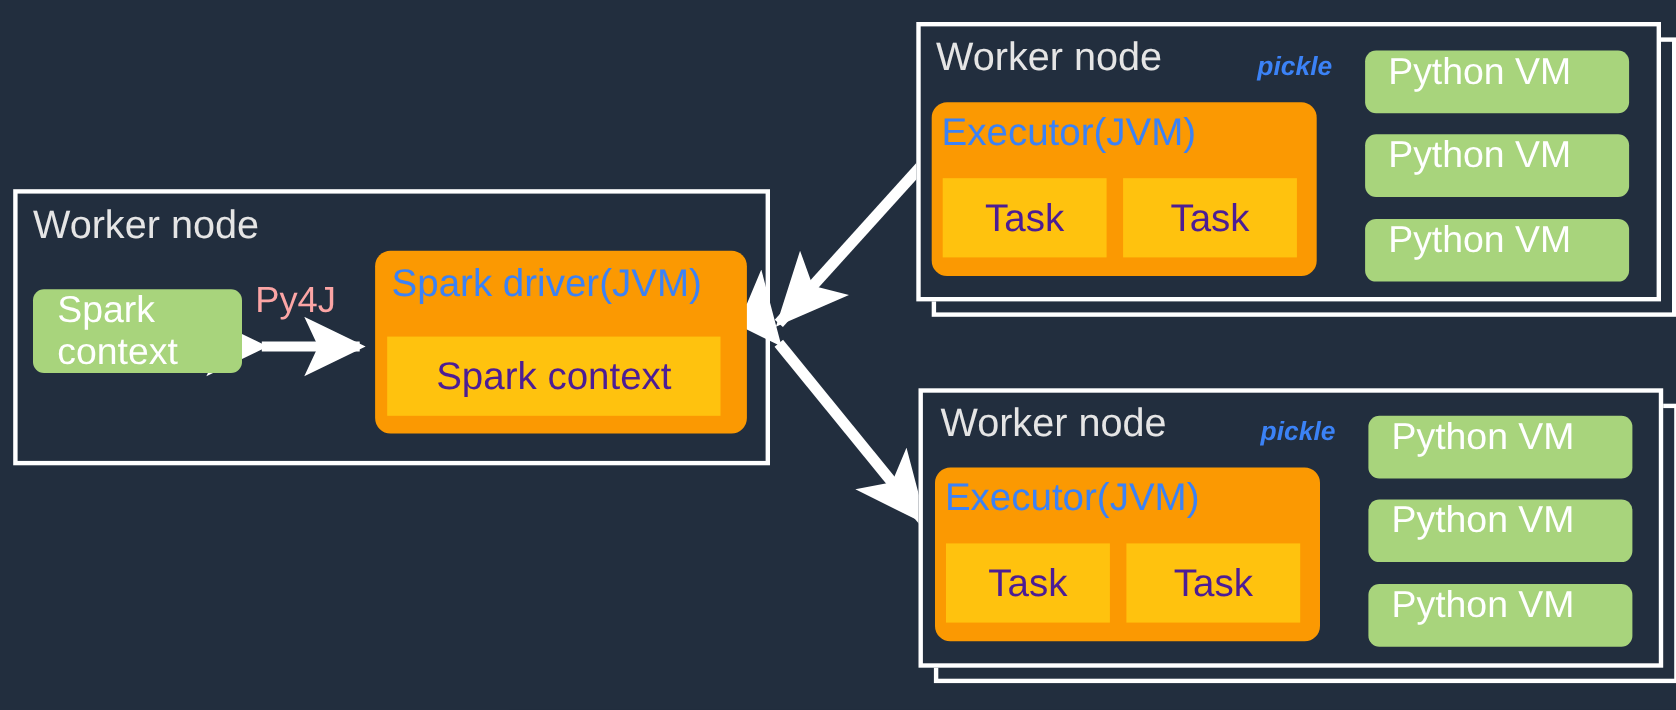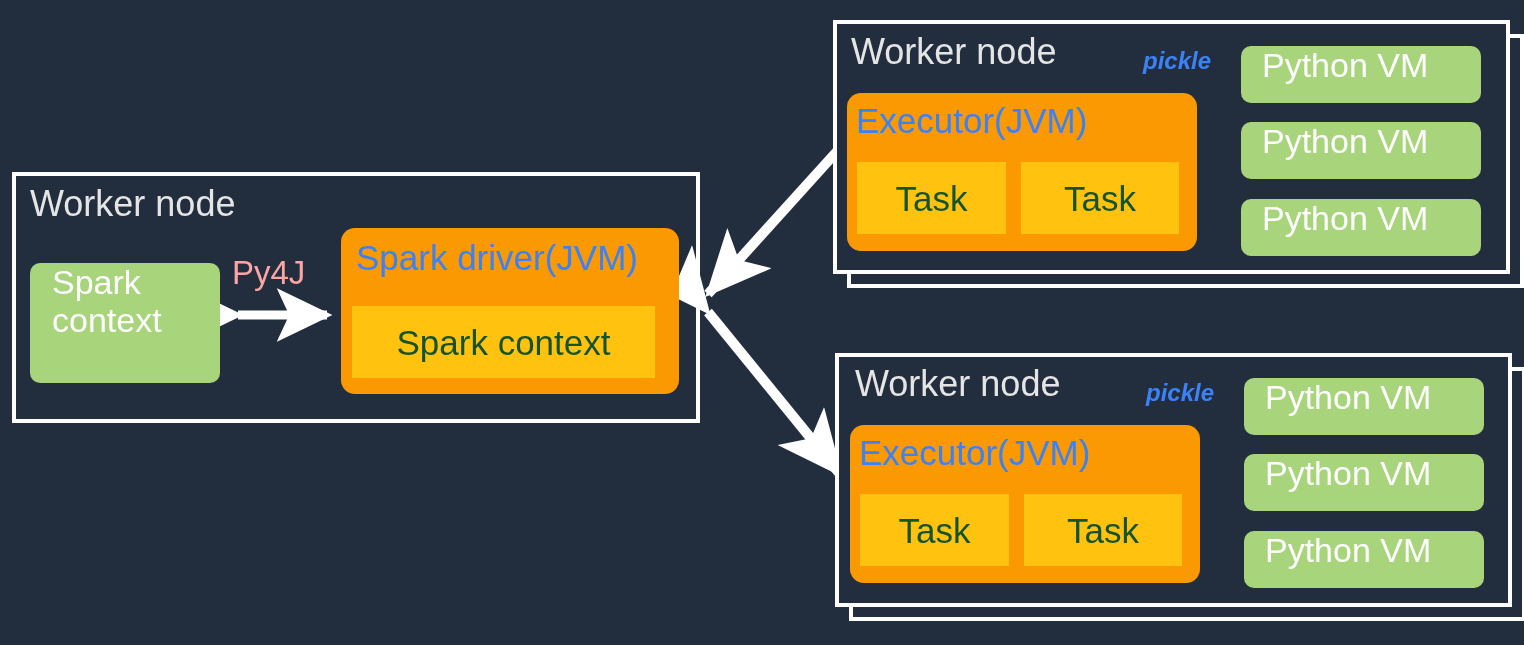--- a/index.html
+++ b/index.html
@@ -64,21 +64,21 @@
   }
   .amber-box {
     position: absolute;
     background: #ffc20e;
     box-sizing: border-box;
     display: flex;
     align-items: center;
     justify-content: center;
   }
   .amber-label {
-    color: #14532d;
+    color: #4c1d95;
     font-size: 35px;
     line-height: 1;
     white-space: nowrap;
     font-weight: 400;
   }
   .plain-label {
     position: absolute;
     color: #fca5a5;
     font-size: 33px;
     line-height: 1;
@@ -144,21 +144,21 @@
       <line x1="1216" y1="406" x2="1237" y2="406" stroke="#ffffff" stroke-width="5" marker-end="url(#ah)"></line>
       <line x1="1216" y1="482" x2="1237" y2="482" stroke="#ffffff" stroke-width="5" marker-end="url(#ah)"></line>
       <line x1="1216" y1="560" x2="1237" y2="560" stroke="#ffffff" stroke-width="5" marker-end="url(#ah)"></line>
     </g>
   </svg>
 
   <div class="node-box" style="left:12px; top:172px; width:688px; height:251px;"></div>
 
   <div class="node-title" style="left:30px; top:186px;">Worker node</div>
 
-  <div class="green-box" style="left:30px; top:263px; width:190px; height:120px; padding-left:22px;">
+  <div class="green-box" style="left:30px; top:263px; width:190px; height:76px; padding-left:22px;">
     <span class="green-label">Spark
 context</span>
   </div>
 
   <div class="plain-label" style="left:232px; top:256px;">Py4J</div>
 
   <div class="orange-box" style="left:341px; top:228px; width:338px; height:166px;"></div>
   <div class="orange-title" style="left:356px; top:240px;">Spark driver(JVM)</div>
   <div class="amber-box" style="left:352px; top:306px; width:303px; height:72px;">
     <span class="amber-label">Spark context</span>

